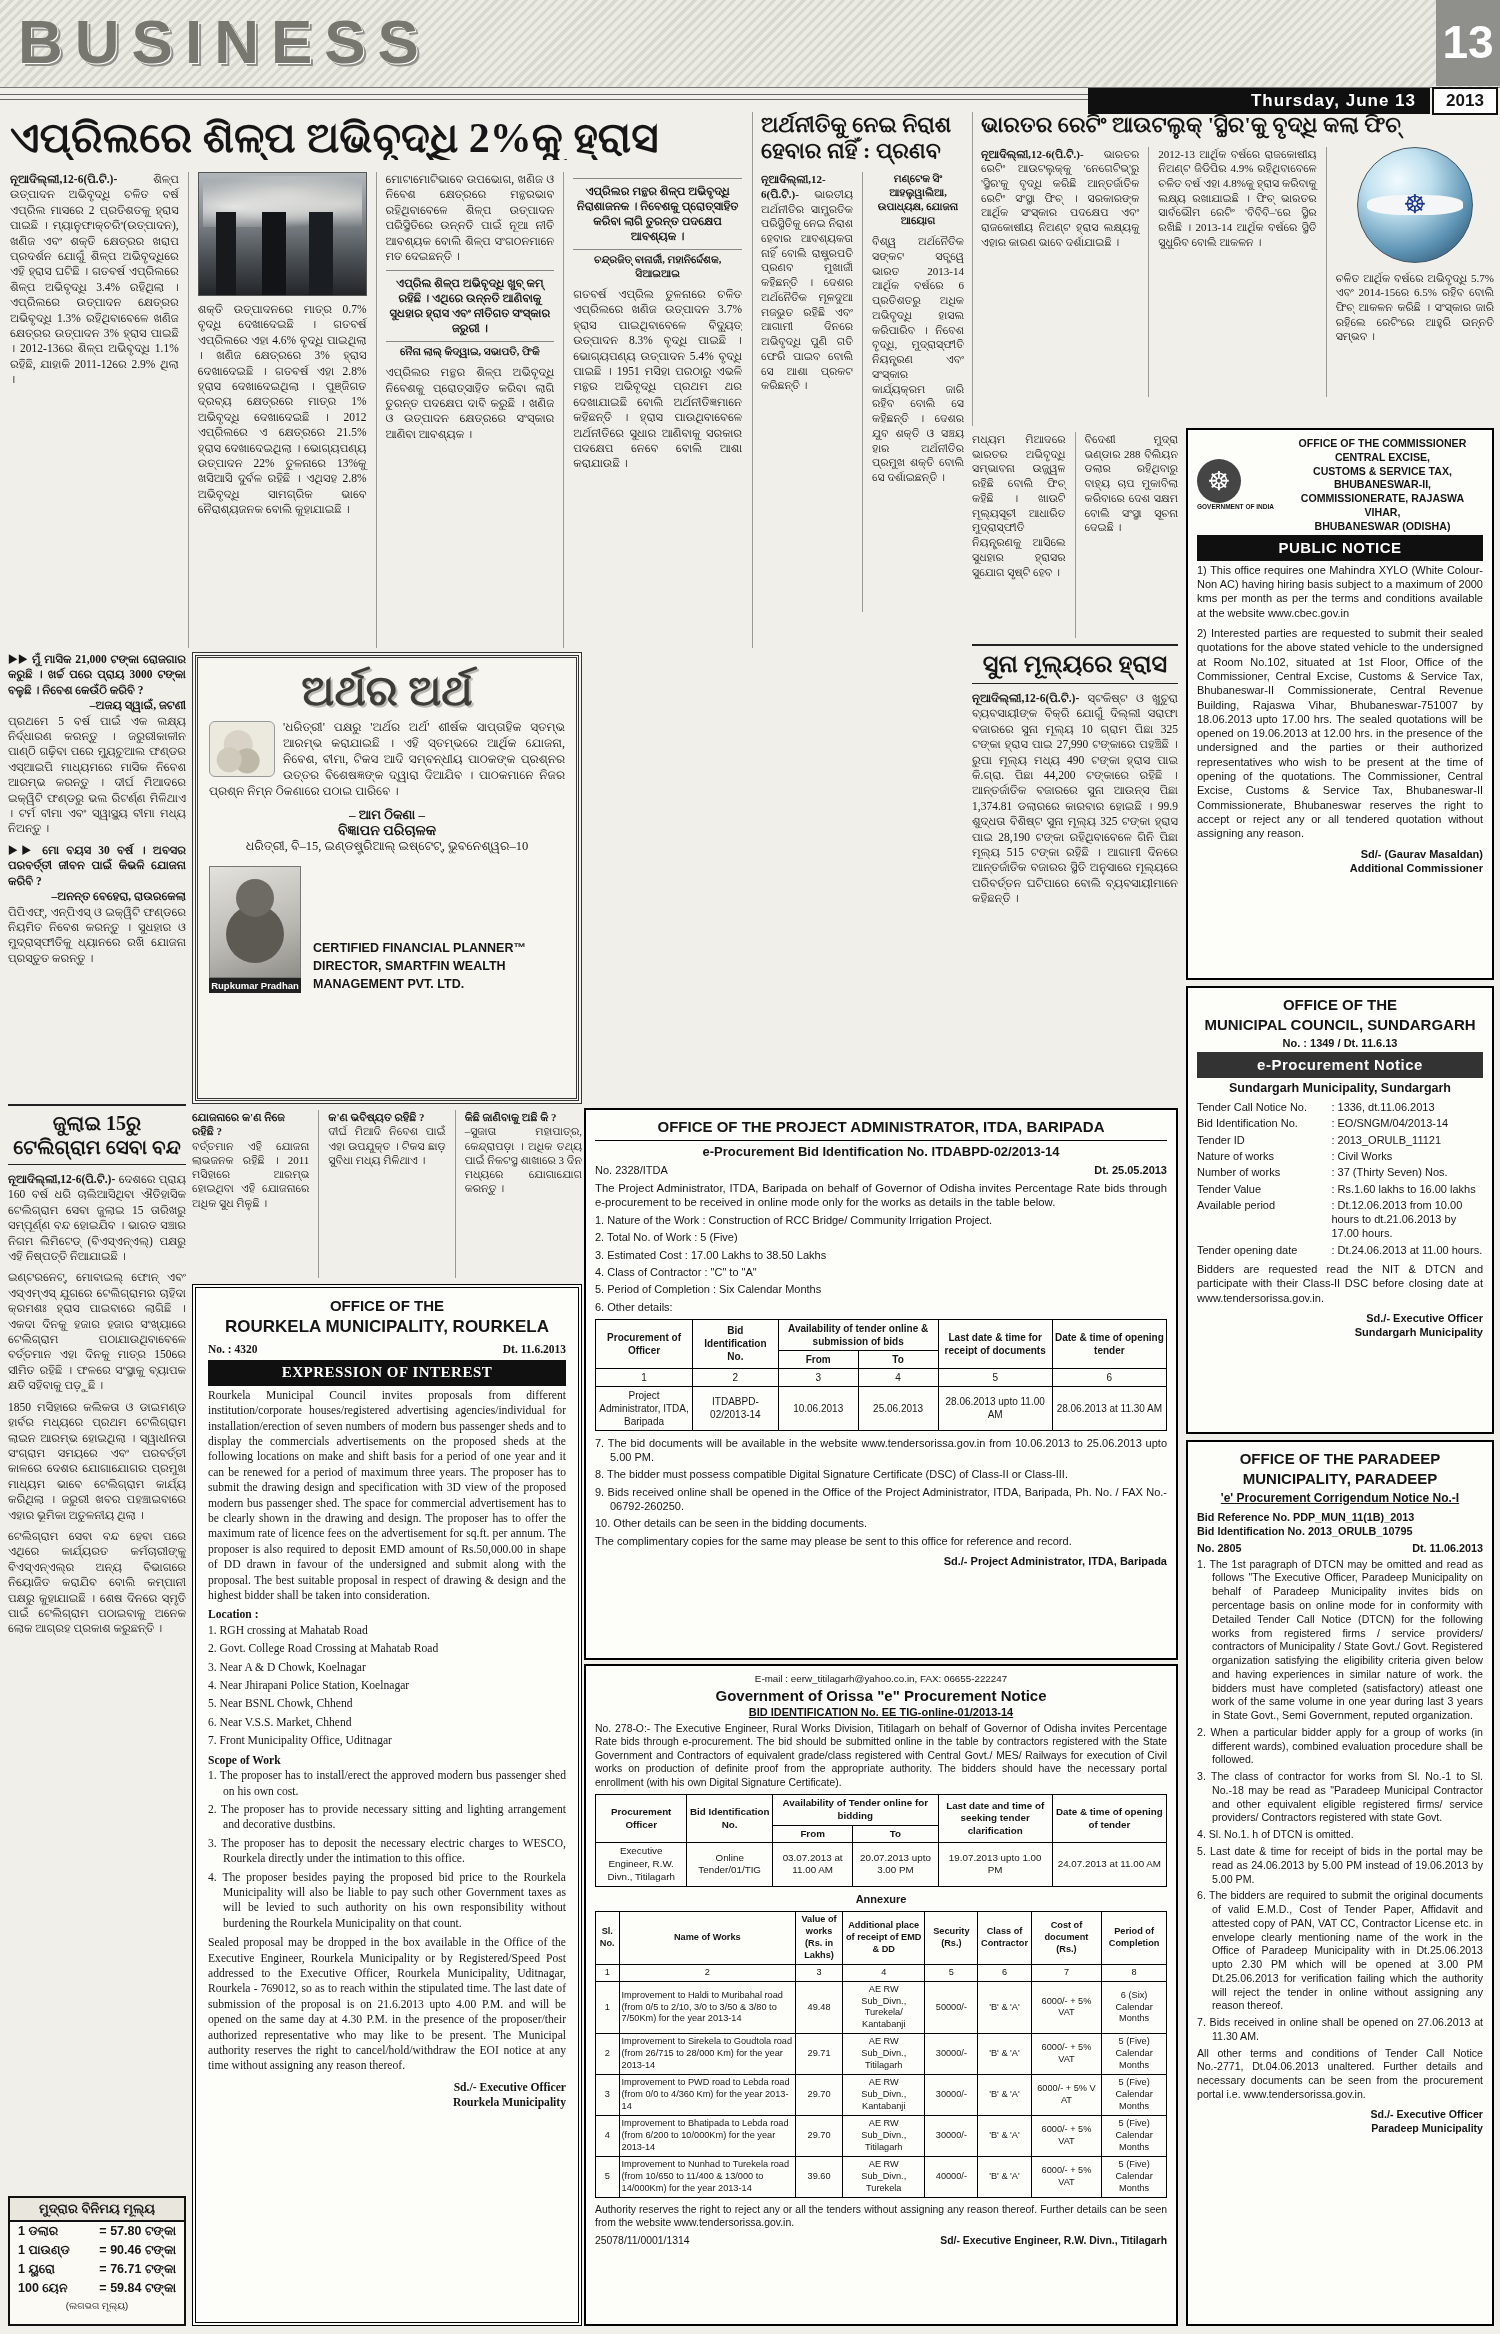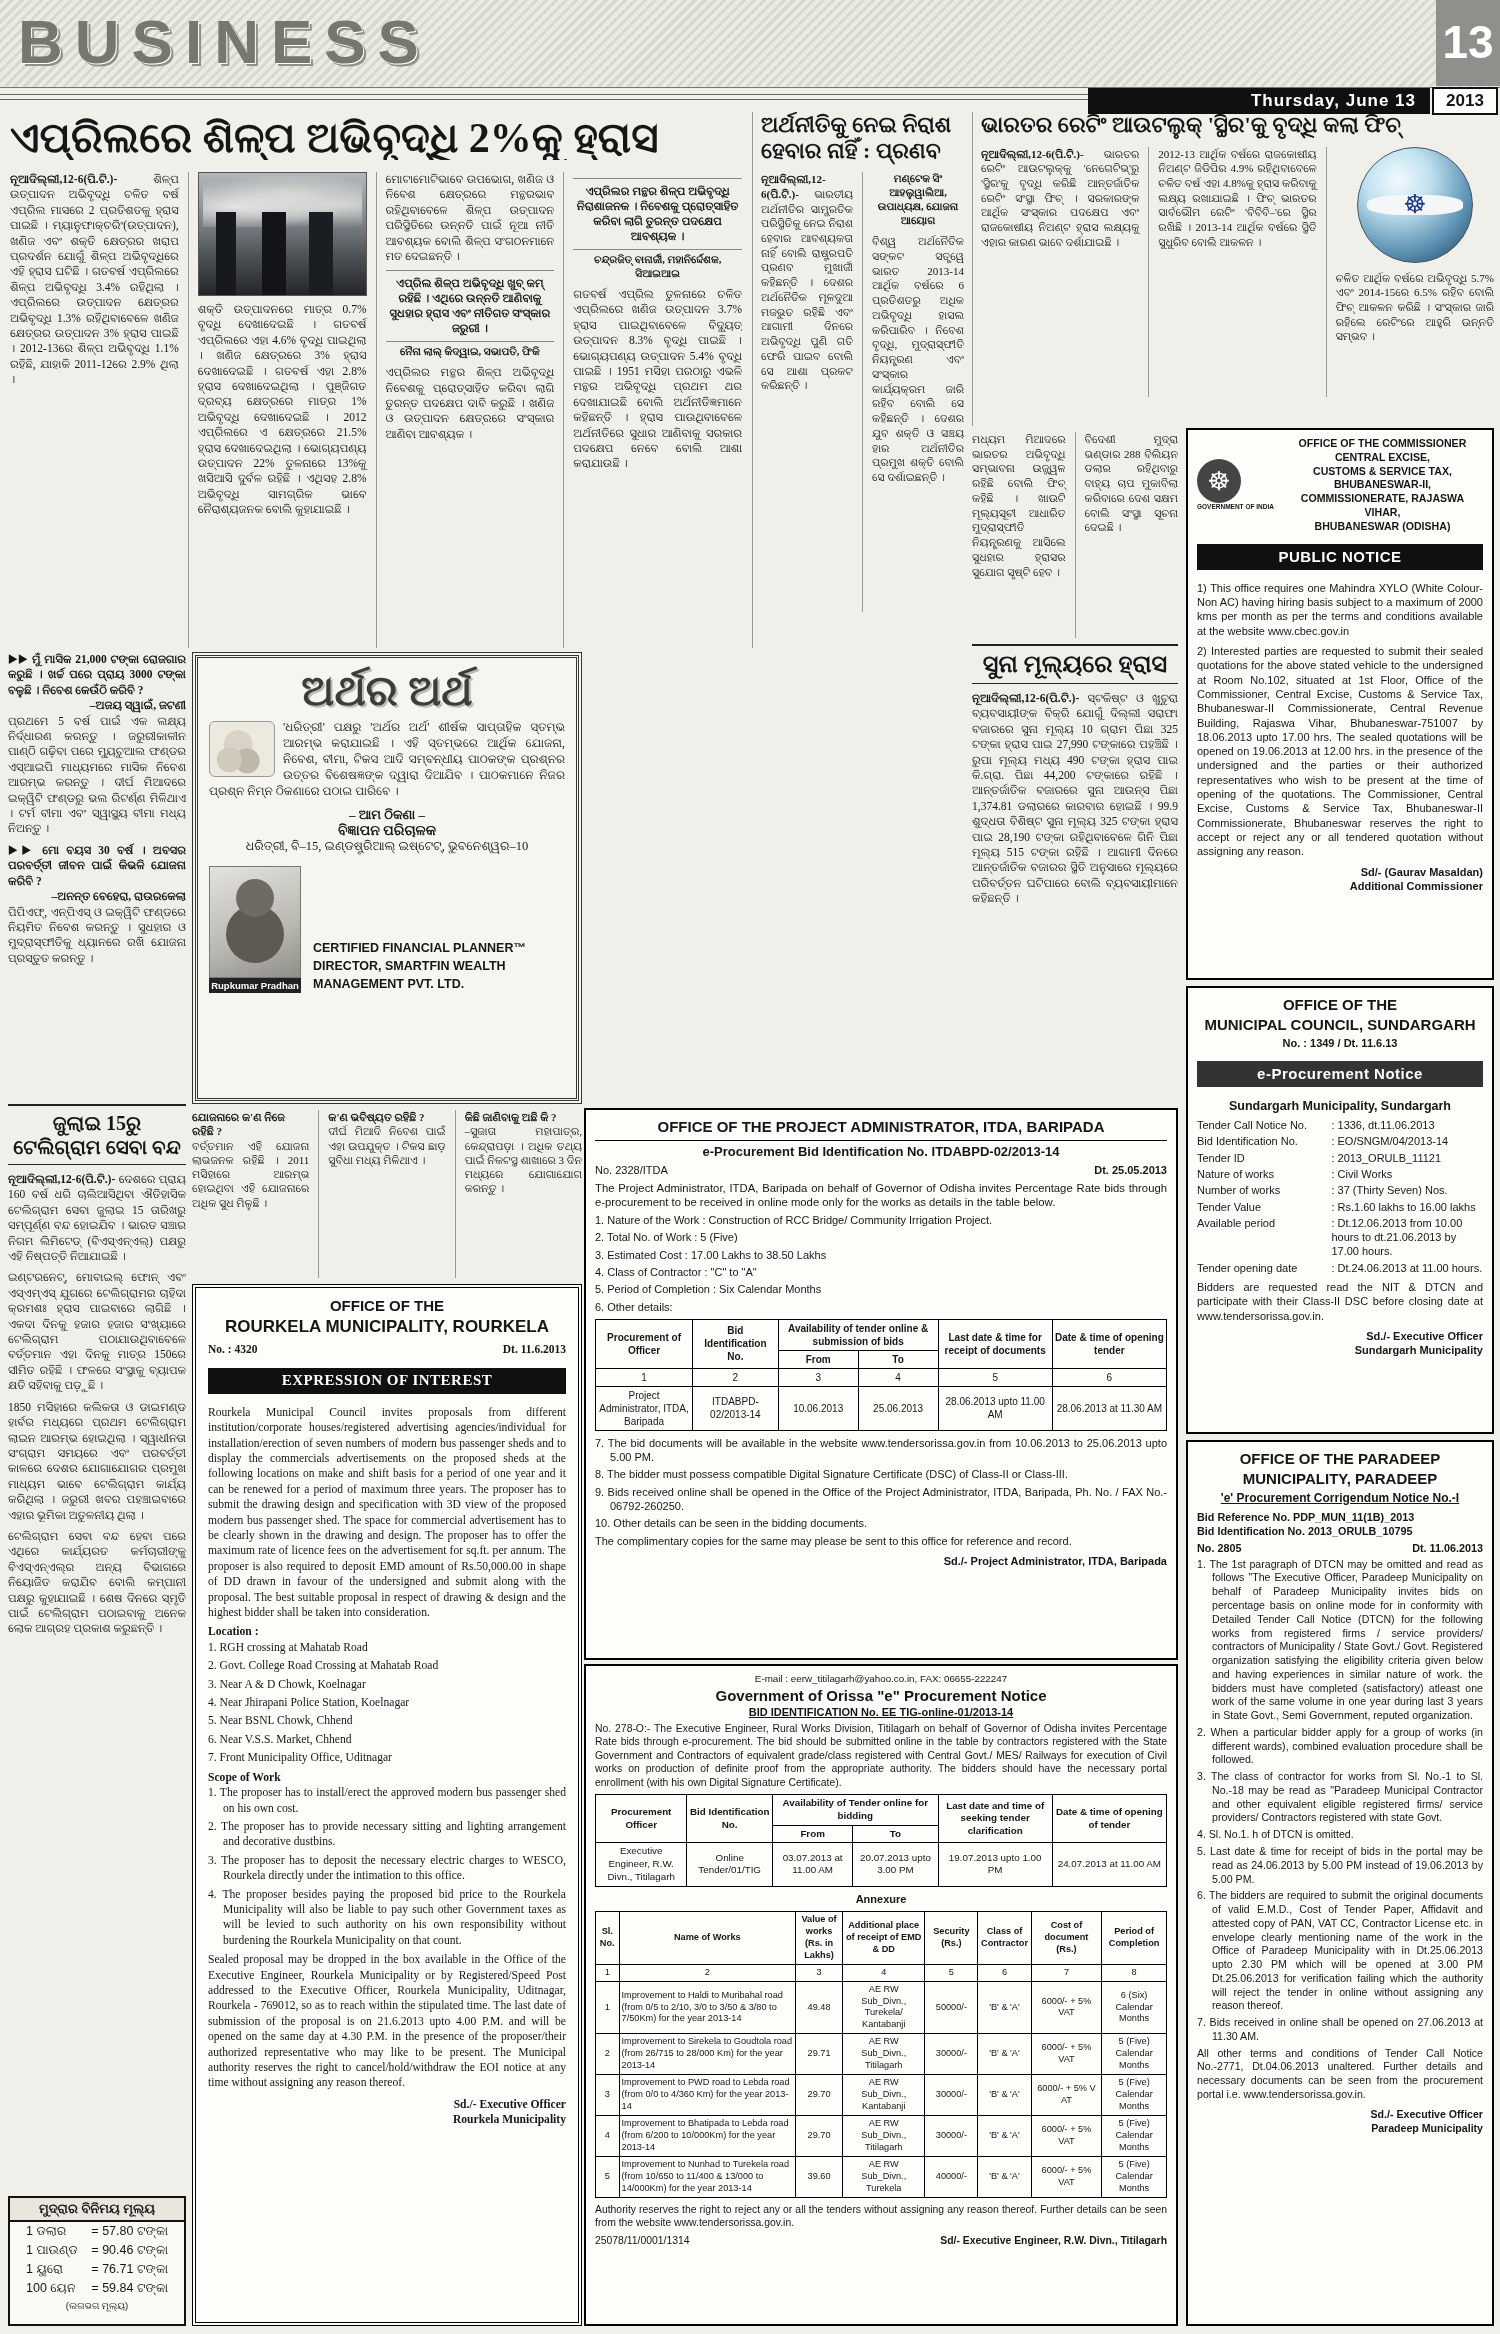--- a/index.html
+++ b/index.html
@@ -39,35 +39,35 @@
 .globe .band{position:absolute;left:8%;right:8%;top:42%;height:17%;background:#f4f6f8;border-radius:40%}
 .globe .chakra{position:absolute;top:50%;left:50%;transform:translate(-50%,-50%);color:#1b3a8f;font-size:26px;line-height:1}
 #art3b{left:972px;top:432px;width:206px;height:206px}
 #gold{left:972px;top:644px;width:206px;height:456px}
 
 #leftcont{left:8px;top:652px;width:178px;height:448px}
 #telegram{left:8px;top:1104px;width:178px;height:1086px}
 #telegram .h3o{font-size:20px;font-weight:bold;text-align:center;line-height:1.2;border-top:2px solid #222;border-bottom:1px solid #222;padding:5px 0;margin-bottom:7px}
 #currency{left:8px;top:2196px;width:178px;height:130px;border:2px solid #111;background:#fbfaf5;font-family:"Liberation Sans",sans-serif}
 #currency .ct{font-weight:bold;font-size:13px;text-align:center;border-bottom:2px solid #111;padding:3px 0;background:#e8e6dd}
-#currency .crow{display:flex;justify-content:space-between;font-size:12.5px;font-weight:normal;padding:2px 16px}
+#currency .crow{display:flex;justify-content:space-between;font-size:12.5px;font-weight:bold;padding:2px 8px}
 #currency .cnote{font-size:9.5px;text-align:center;padding-top:2px}
 
 #artha{left:192px;top:652px;width:390px;height:452px;border:1px solid #333;outline:3px double #333;outline-offset:-6px;background:#f6f5ef;padding:14px 16px}
 .artha-title{font-size:42px;font-weight:bold;text-align:center;color:#3c3c38;text-shadow:2px 2px 0 #bdbcb4;margin-bottom:4px}
 .money{width:66px;height:56px;float:left;margin:2px 8px 2px 0;background:radial-gradient(circle at 30% 70%,#cfcabc 0 12px,transparent 13px),radial-gradient(circle at 58% 72%,#bdb8a8 0 12px,transparent 13px),radial-gradient(circle at 44% 42%,#d8d3c6 0 14px,transparent 15px),#eceadf;border:1px solid #999;border-radius:6px}
 .addr{text-align:center;margin-top:8px}
 .portrait{width:92px;height:112px;background:linear-gradient(160deg,#e3e2dc 0%,#b9b8b2 60%,#8f8e88 100%);border:1px solid #777;position:relative}
 .portrait .sil{position:absolute;left:50%;top:12px;transform:translateX(-50%);width:38px;height:38px;border-radius:50%;background:#6e6a64;box-shadow:0 36px 0 10px #5d5953}
 .pcap{width:92px;background:#222;color:#fff;font-family:"Liberation Sans",sans-serif;font-weight:bold;font-size:9.5px;text-align:center;padding:2px 0}
 #qa{left:192px;top:1110px;width:390px;height:168px;font-size:11px;line-height:1.3}
 
 .nt{border:2px solid #000;background:#fdfdf9;font-family:"Liberation Sans",sans-serif;padding:7px 9px;font-size:11px;line-height:1.3}
 .nt .t1{font-weight:bold;text-align:center}
-.bar{background:#101010;color:#fff;font-weight:bold;text-align:center;padding:3px 0;margin:11px 0;font-size:15px;letter-spacing:.5px}
+.bar{background:#101010;color:#fff;font-weight:bold;text-align:center;padding:3px 0;margin:2px 0;font-size:15px;letter-spacing:.5px}
 .sign{text-align:right;font-weight:bold;margin-top:6px}
 .item{padding-left:15px;text-indent:-15px;margin-bottom:3px;text-align:justify}
 .pair{display:flex;font-size:11px;margin-bottom:2px}
 .pair span:first-child{width:47%;flex:none}
 .tb{width:100%;border-collapse:collapse;text-align:center;font-size:9.8px;margin:5px 0}
 .tb th,.tb td{border:1px solid #000;padding:2px;vertical-align:middle}
 #pnotice{left:1186px;top:428px;width:308px;height:552px}
 #sundargarh{left:1186px;top:986px;width:308px;height:448px}
 #paradeep{left:1186px;top:1440px;width:308px;height:886px;font-size:10.6px}
 #itda{left:584px;top:1108px;width:594px;height:552px}

